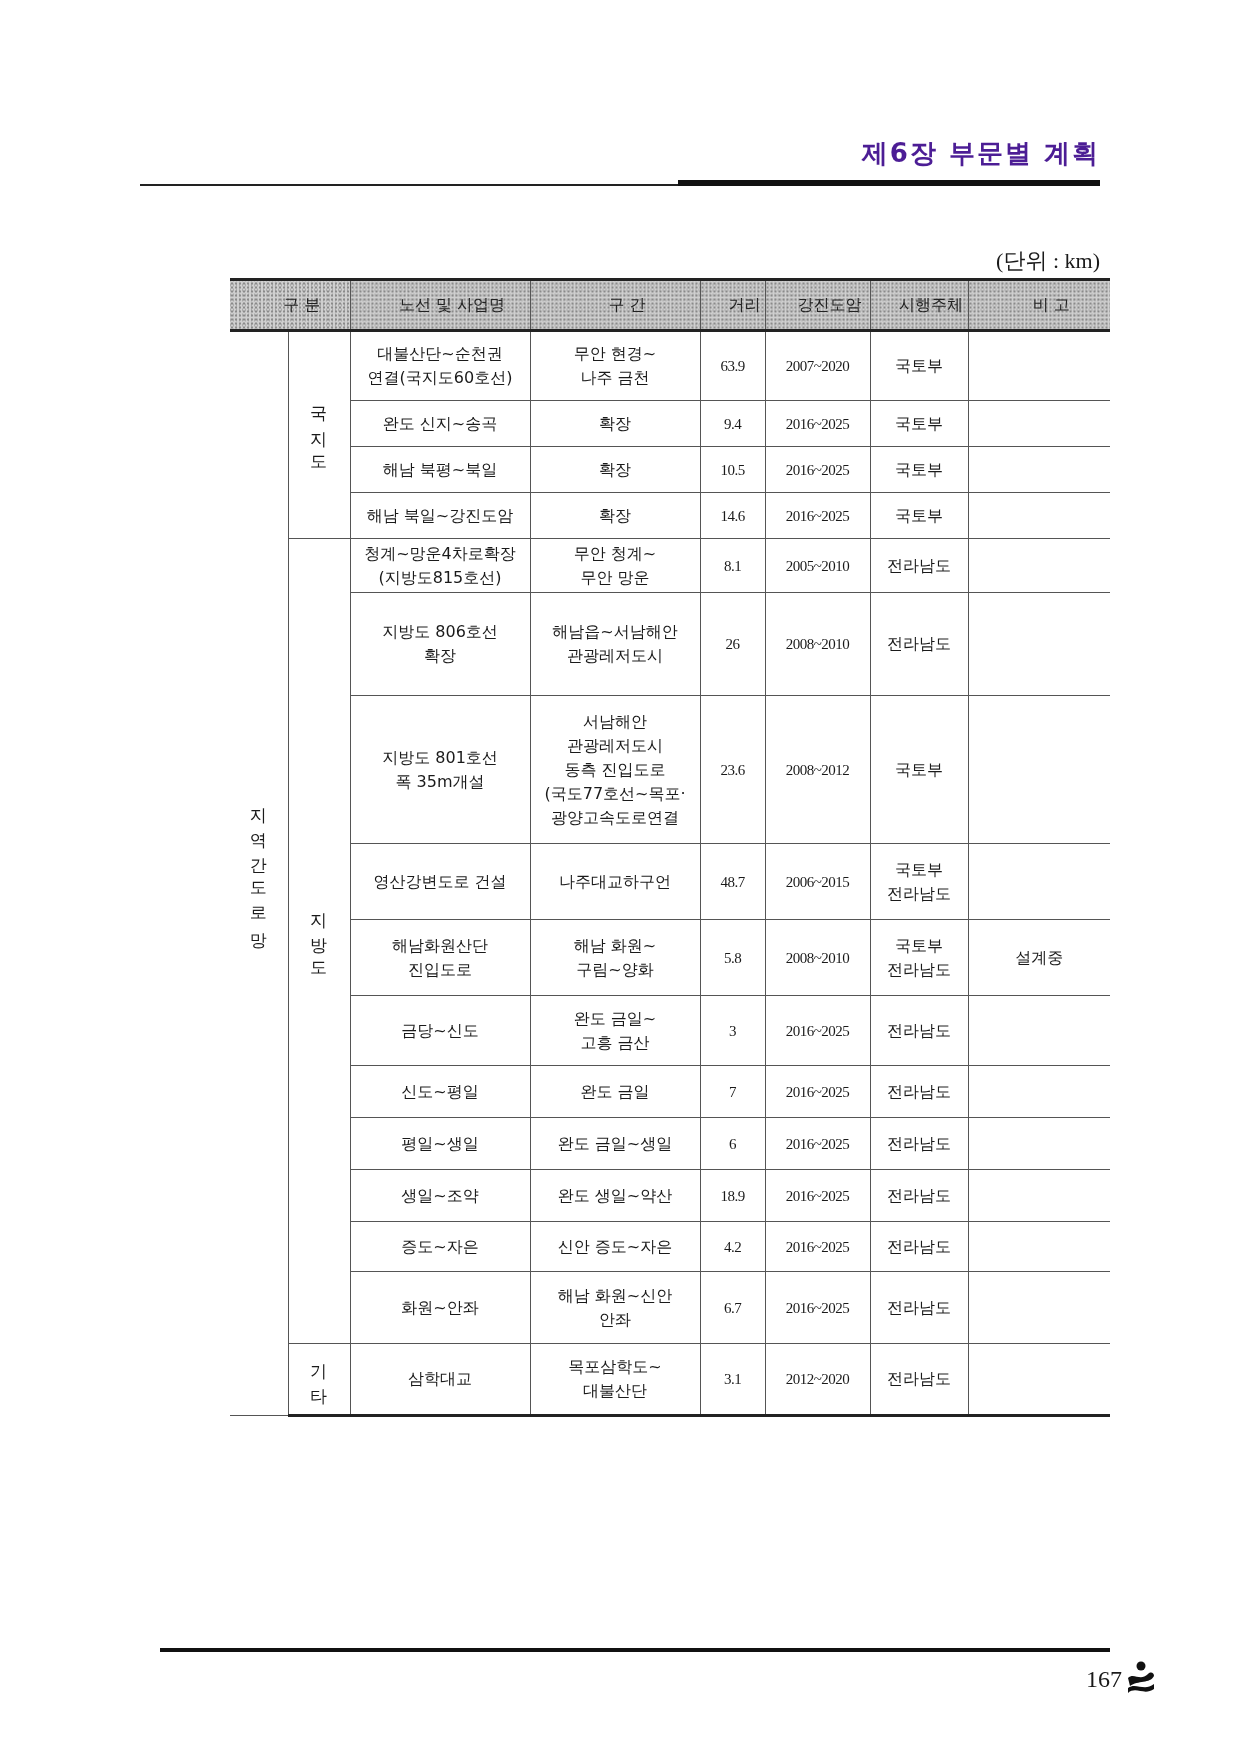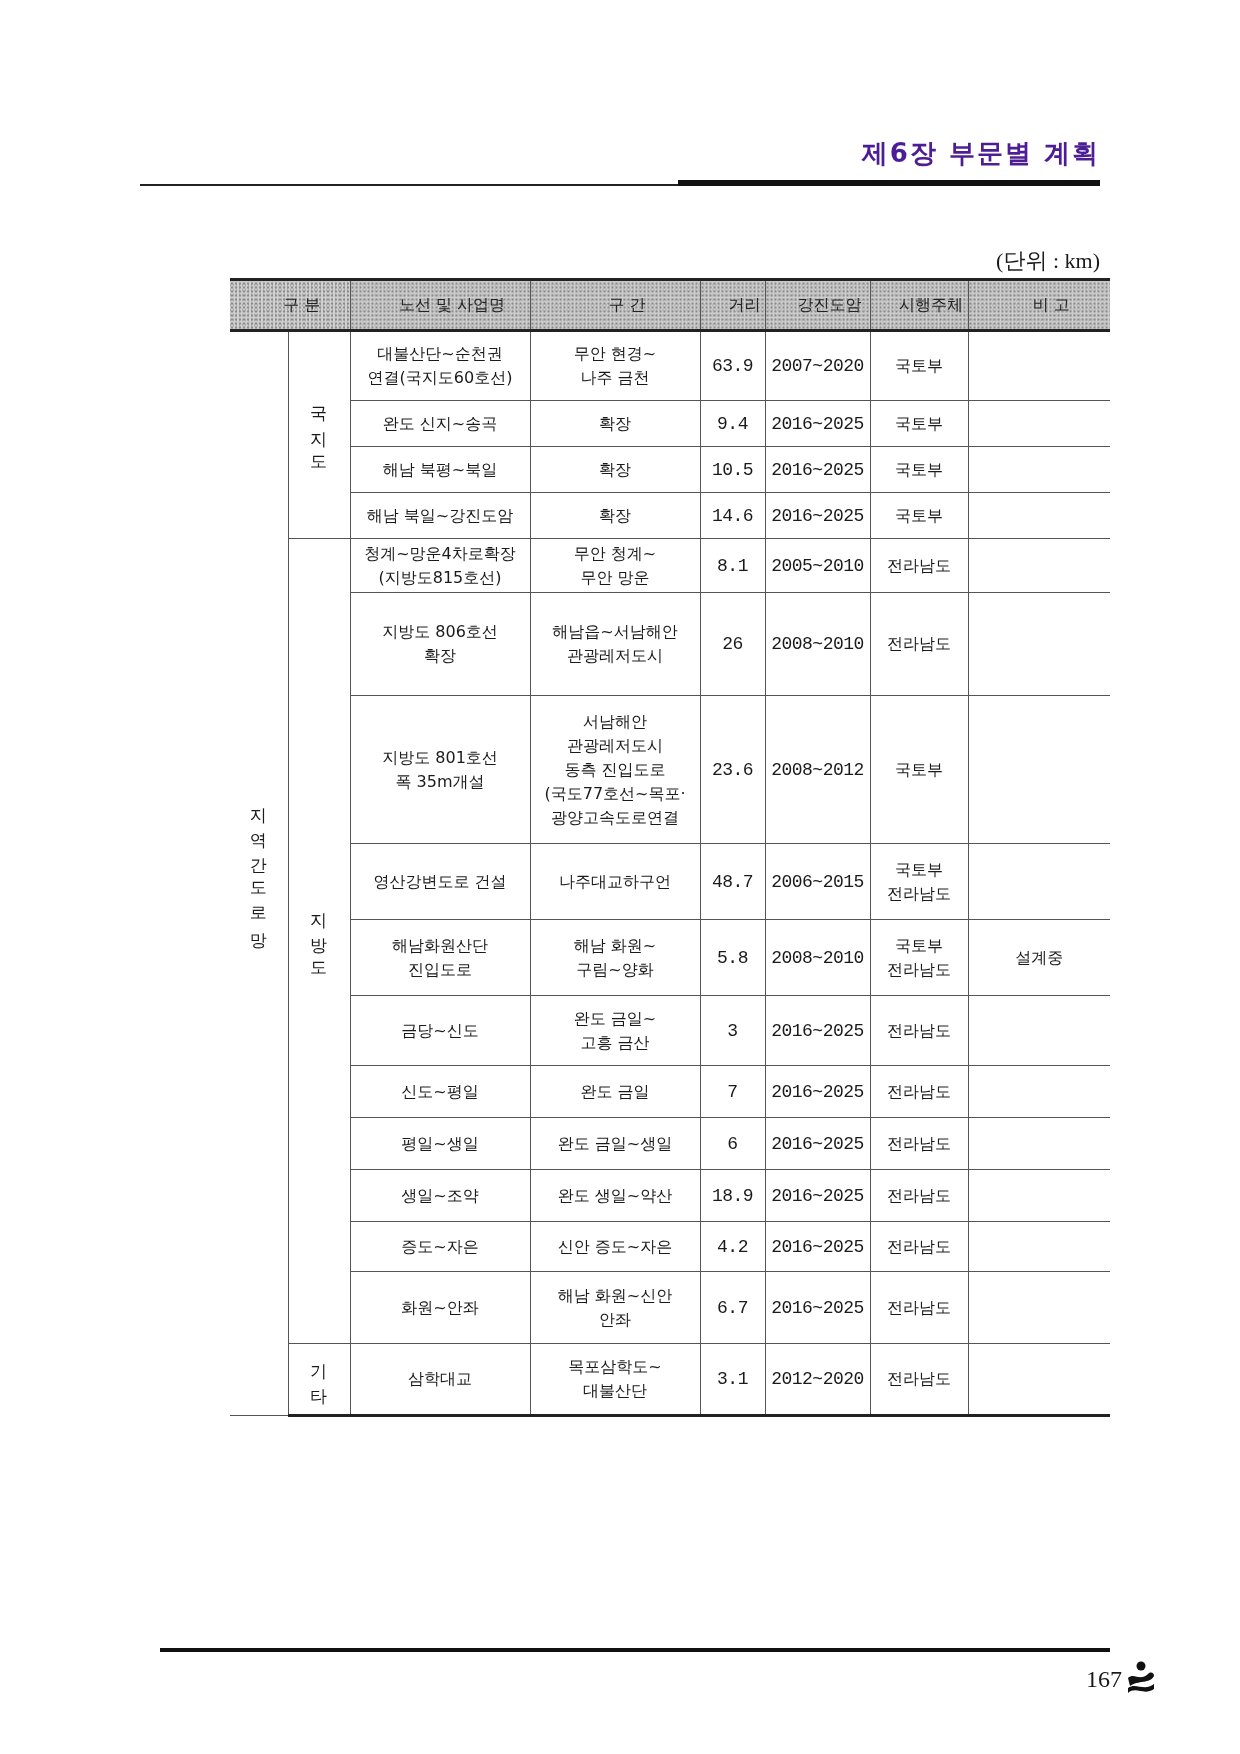--- a/index.html
+++ b/index.html
@@ -19,21 +19,21 @@
                background-color:#cfcfcf;
                background-image: radial-gradient(#8a8a8a 0.8px, transparent 1px),
                                  radial-gradient(#aaaaaa 0.7px, transparent 1px);
                background-size:4px 4px, 3px 5px; background-position:0 0, 2px 1px;
                border-top:3px solid #222; border-bottom:3px solid #222;padding-left:28px; }
   table.main tbody tr:last-child td { border-bottom:3px solid #222; }
   table.main td:first-child, table.main th:first-child { border-left:none; }
   table.main td:last-child, table.main th:last-child { border-right:none;text-align:center; }
   .vert { writing-mode:vertical-rl; text-orientation:upright; letter-spacing:8px; font-size:17px; }
   .ml { white-space:pre-line; }
-  .num { font-family:Liberation Mono, monospace; font-size:18px; letter-spacing:-0.5px;margin-top:8px; }
+  .num { font-family:Liberation Serif, serif; font-size:15px; letter-spacing:-0.5px;margin-top:8px; }
 
   .bottom-rule { position:absolute; left:160px; top:1648px; width:950px; height:4px; background:#111; }
   .footer-title { position:absolute; right:150px; top:1752px; font-size:24px; font-weight:bold; letter-spacing:1px; }
   .page-num { position:absolute; right:118px; top:1666px; font-size:24px; font-family:"Liberation Serif", serif; }
   .logo { position:absolute; right:84px; top:1660px; width:30px; height:34px; }
 </style>
 </head>
 <body>
 
 <div class="chapter-title">제6장 부문별 계획</div>

